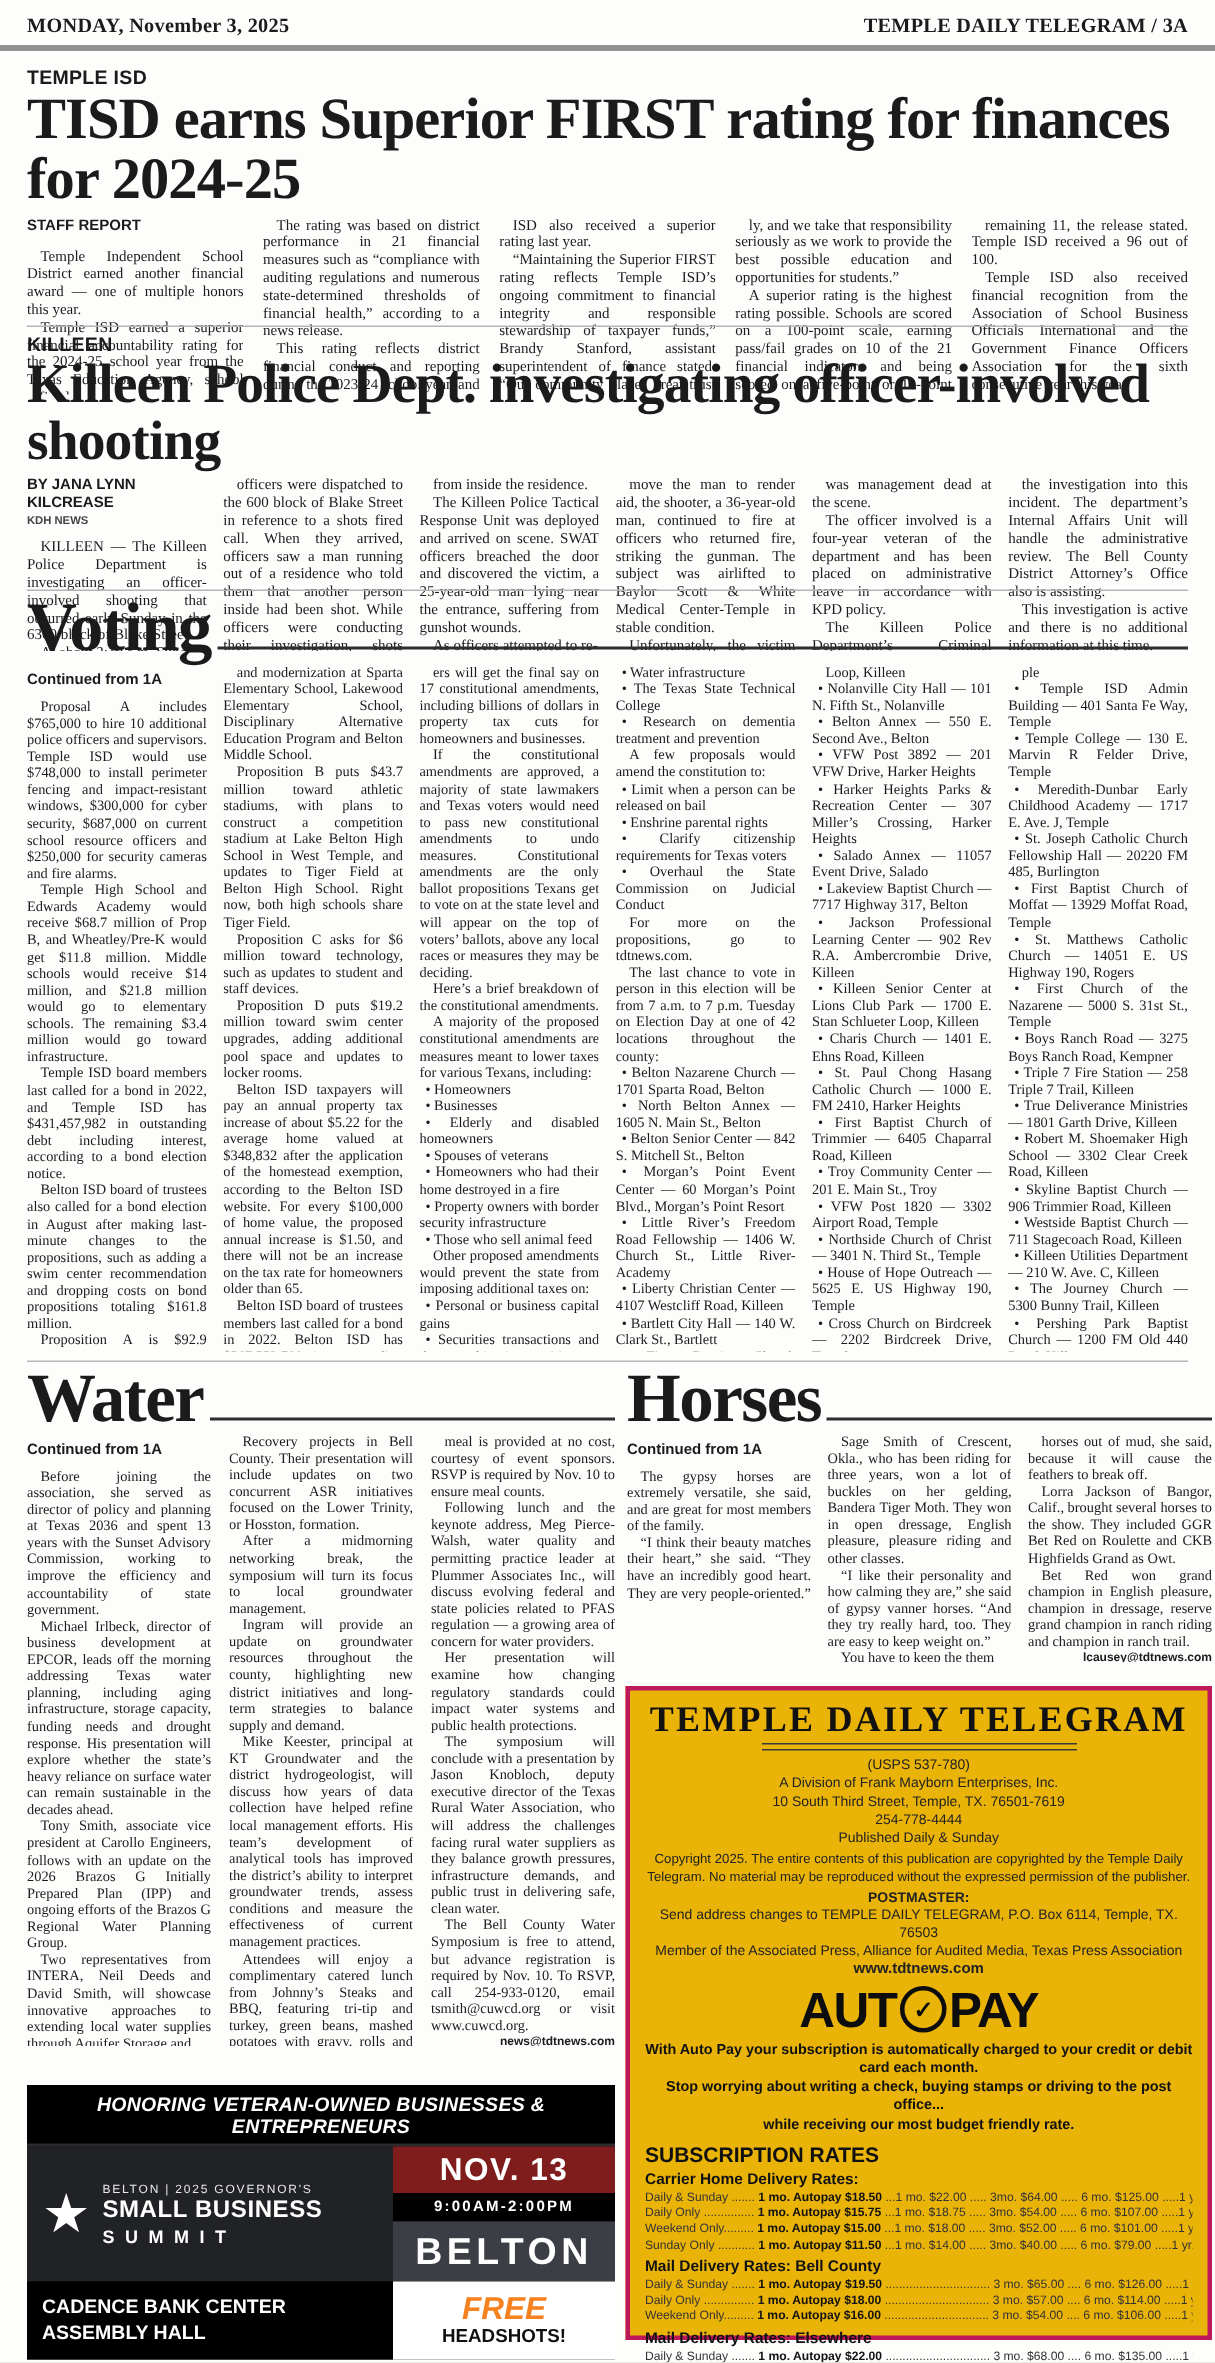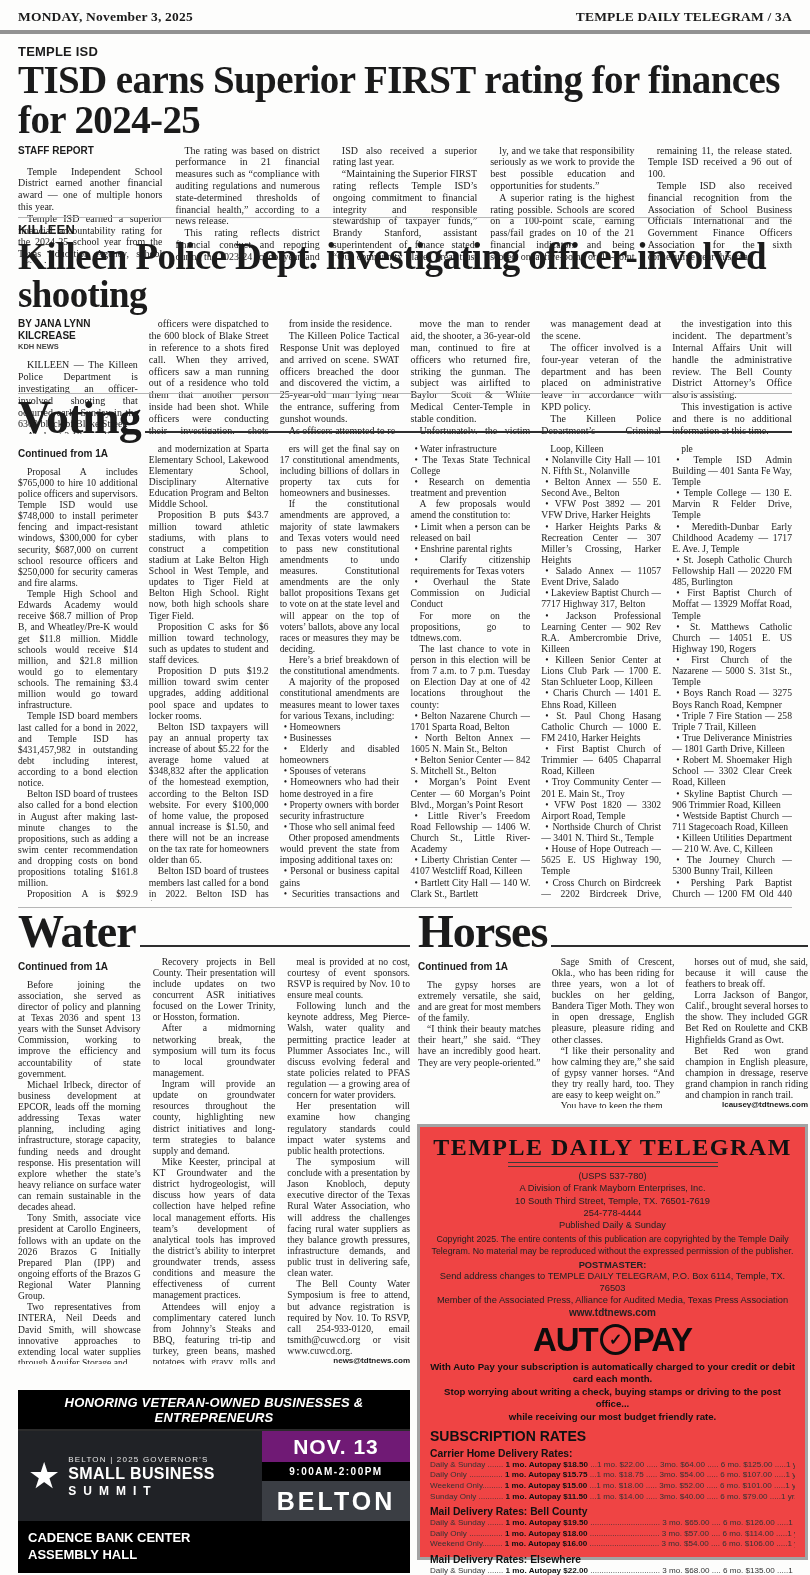--- a/index.html
+++ b/index.html
@@ -49,33 +49,33 @@
       font-family:"Liberation Sans",sans-serif;background:#0c0c0c;}
   .ad-banner{background:#000;color:#fff;font-style:italic;font-weight:700;font-size:13px;
              text-align:center;padding:5px 2px 4px;letter-spacing:.2px;border-bottom:2px solid #2b2b2b;}
   .ad-main{flex:1;display:flex;background:#202226;}
   .ad-left{flex:1;display:flex;align-items:center;gap:8px;padding:6px 4px 6px 10px;color:#fff;}
   .ad-star{font-size:36px;line-height:1;color:#fff;}
   .ad-kicker{font-size:8px;letter-spacing:1.2px;color:#e8e8e8;}
   .ad-title{font-size:16px;font-weight:700;letter-spacing:.4px;margin:1px 0;}
   .ad-summit{font-size:12px;font-weight:700;letter-spacing:7px;}
   .ad-right{width:148px;display:flex;flex-direction:column;}
-  .ad-date{background:#701a75;color:#fff;font-weight:800;font-size:21px;text-align:center;padding:4px 0 3px;letter-spacing:1px;}
+  .ad-date{background:#7f1d1d;color:#fff;font-weight:800;font-size:21px;text-align:center;padding:4px 0 3px;letter-spacing:1px;}
   .ad-time{background:#000;color:#fff;font-size:10px;font-weight:700;text-align:center;padding:4px 0;letter-spacing:1.5px;}
   .ad-city{flex:1;background:#3b3e44;color:#fff;font-weight:800;font-size:25px;letter-spacing:3px;
            display:flex;align-items:center;justify-content:center;}
   .ad-bottom{display:flex;height:52px;}
   .ad-venue{flex:1;background:#000;color:#fff;font-weight:700;font-size:13px;line-height:1.3;
             display:flex;flex-direction:column;justify-content:center;padding-left:10px;}
   .ad-free-box{width:148px;background:#fff;display:flex;flex-direction:column;align-items:center;justify-content:center;line-height:1.05;}
   .ad-free{color:#f5821f;font-style:italic;font-weight:800;font-size:21px;}
   .ad-headshots{color:#101010;font-weight:800;font-size:12.5px;}
   
-  .mast{position:absolute;left:417px;top:1124px;width:391px;height:436px;border:3px solid #a3a3a3;
-        background:#ef4444;box-sizing:border-box;padding:7px 10px 6px;text-align:center;
+  .mast{position:absolute;left:417px;top:1124px;width:391px;height:436px;border:3px solid #be185d;
+        background:#eab308;box-sizing:border-box;padding:7px 10px 6px;text-align:center;
         font-family:"Liberation Sans",sans-serif;color:#222;}
   .mast-title{font-family:"Liberation Serif",serif;font-weight:700;font-size:24px;letter-spacing:1.5px;color:#111;}
   .mast-flourish{width:210px;height:3px;margin:1px auto 3px;border-top:1.5px solid #3a3a3a;border-bottom:1px solid #3a3a3a;}
   .mast-line{font-size:9.3px;line-height:1.32;}
   .mast-copy{font-size:8.8px;line-height:1.28;margin-top:3px;}
   .mast-post-label{font-size:9.3px;font-weight:700;margin-top:3px;}
   .mast-web{font-size:10px;font-weight:700;}
   .autopay{display:flex;align-items:center;justify-content:center;gap:1px;margin:3px 0 2px;
            font-weight:800;font-size:33px;letter-spacing:-1px;color:#0d0d0d;}
   .autopay-check{width:25px;height:25px;border:3.5px solid #0d0d0d;border-radius:50%;margin:0 1px;
@@ -347,20 +347,24 @@
         <div class="ad-date">NOV. 13</div>
         <div class="ad-time">9:00AM-2:00PM</div>
         <div class="ad-city">BELTON</div>
       </div>
     </div>
     <div class="ad-bottom">
       <div class="ad-venue">
         <span>CADENCE BANK CENTER</span>
         <span>ASSEMBLY HALL</span>
       </div>
+      <div class="ad-free-box">
+        <span class="ad-free">FREE</span>
+        <span class="ad-headshots">HEADSHOTS!</span>
+      </div>
     </div>
   </div>
 
   <div class="mast">
     <div class="mast-title">TEMPLE DAILY TELEGRAM</div>
     <div class="mast-flourish"></div>
     <div class="mast-line">(USPS 537-780)</div>
     <div class="mast-line">A Division of Frank Mayborn Enterprises, Inc.</div>
     <div class="mast-line">10 South Third Street, Temple, TX. 76501-7619</div>
     <div class="mast-line">254-778-4444</div>

